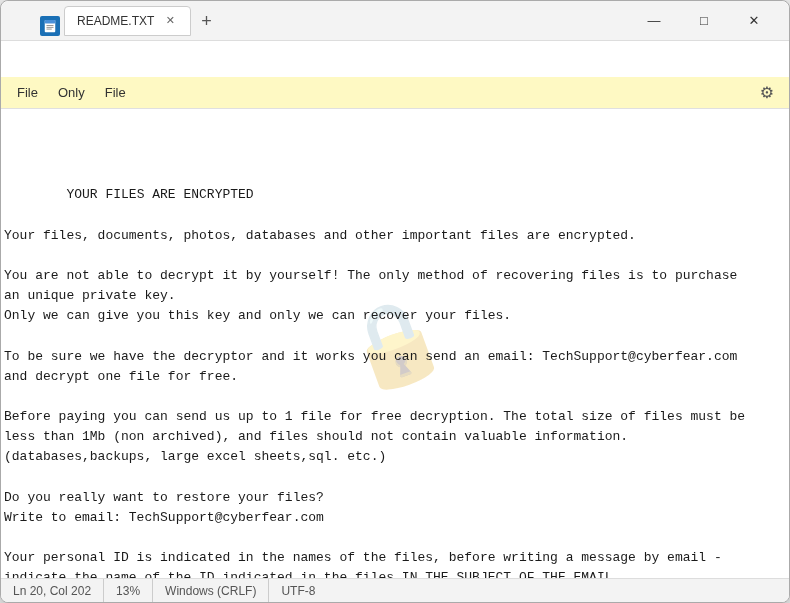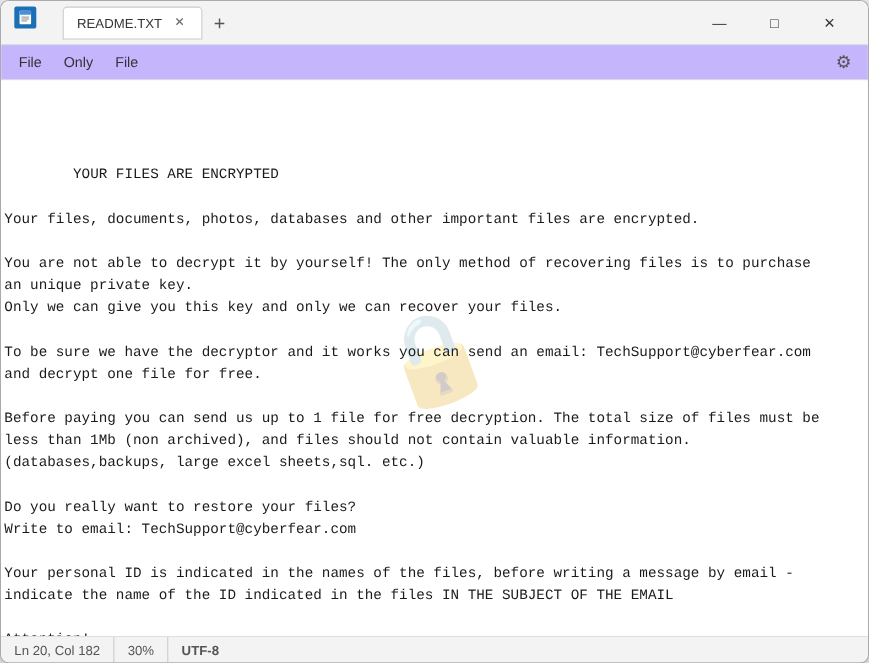--- a/index.html
+++ b/index.html
@@ -34,23 +34,24 @@
       display: flex;
       align-items: center;
       padding: 0 12px;
       border-bottom: 1px solid #ddd;
       border-radius: 8px 8px 0 0;
       flex-shrink: 0;
     }
 
     .title-bar-left {
       display: flex;
-      align-items: flex-start;
-      gap: 24px;
+      align-items: flex-end;
+      gap: 4px;
       flex: 1;
+      margin-left: 27px;
     }
 
     .app-icon {
       width: 20px;
       height: 20px;
       background: #1a6fb5;
       border-radius: 2px;
       display: flex;
       align-items: center;
       justify-content: center;
@@ -118,28 +119,29 @@
       align-items: center;
       justify-content: center;
       cursor: pointer;
       font-size: 13px;
       color: #333;
       border-radius: 4px;
     }
 
     
     .menu-bar {
-      background: #c4b5fd;
+      background: #fef9c3;
       height: 32px;
       display: flex;
       align-items: center;
       padding: 0 8px;
       border-bottom: 1px solid #e0e0e0;
       flex-shrink: 0;
       justify-content: space-between;
+      margin-top: 36px;
     }
 
     .menu-items {
       display: flex;
       align-items: center;
       gap: 4px;
     }
 
     .menu-item {
       padding: 4px 8px;
@@ -223,21 +225,20 @@
       display: flex;
       align-items: center;
     }
 
     .status-section:first-child {
       padding-left: 0;
     }
 
     .status-section:last-child {
       border-right: none;
-      font-weight: bold;
     }
   </style>
 </head>
 <body>
 
 <div class="window">
 
   <div class="title-bar">
     <div class="title-bar-left">
       <div class="app-icon">
@@ -302,18 +303,19 @@
  * Do not rename encrypted files.
  * Do not try to decrypt your data using third party software, it may cause permanent data
 loss.
  * Decryption of your files with the help of third parties may cause increased price (they add
 their fee to our) or you can become a victim of a scam.</span>
       </div>
     </div>
   </div>
 
   <div class="status-bar">
-    <div class="status-section">Ln 20, Col 182</div>
-    <div class="status-section">30%</div>
+    <div class="status-section">Ln 20, Col 202</div>
+    <div class="status-section">13%</div>
+    <div class="status-section">Windows (CRLF)</div>
     <div class="status-section">UTF-8</div>
   </div>
 
 </div>
 
 </body></html>

